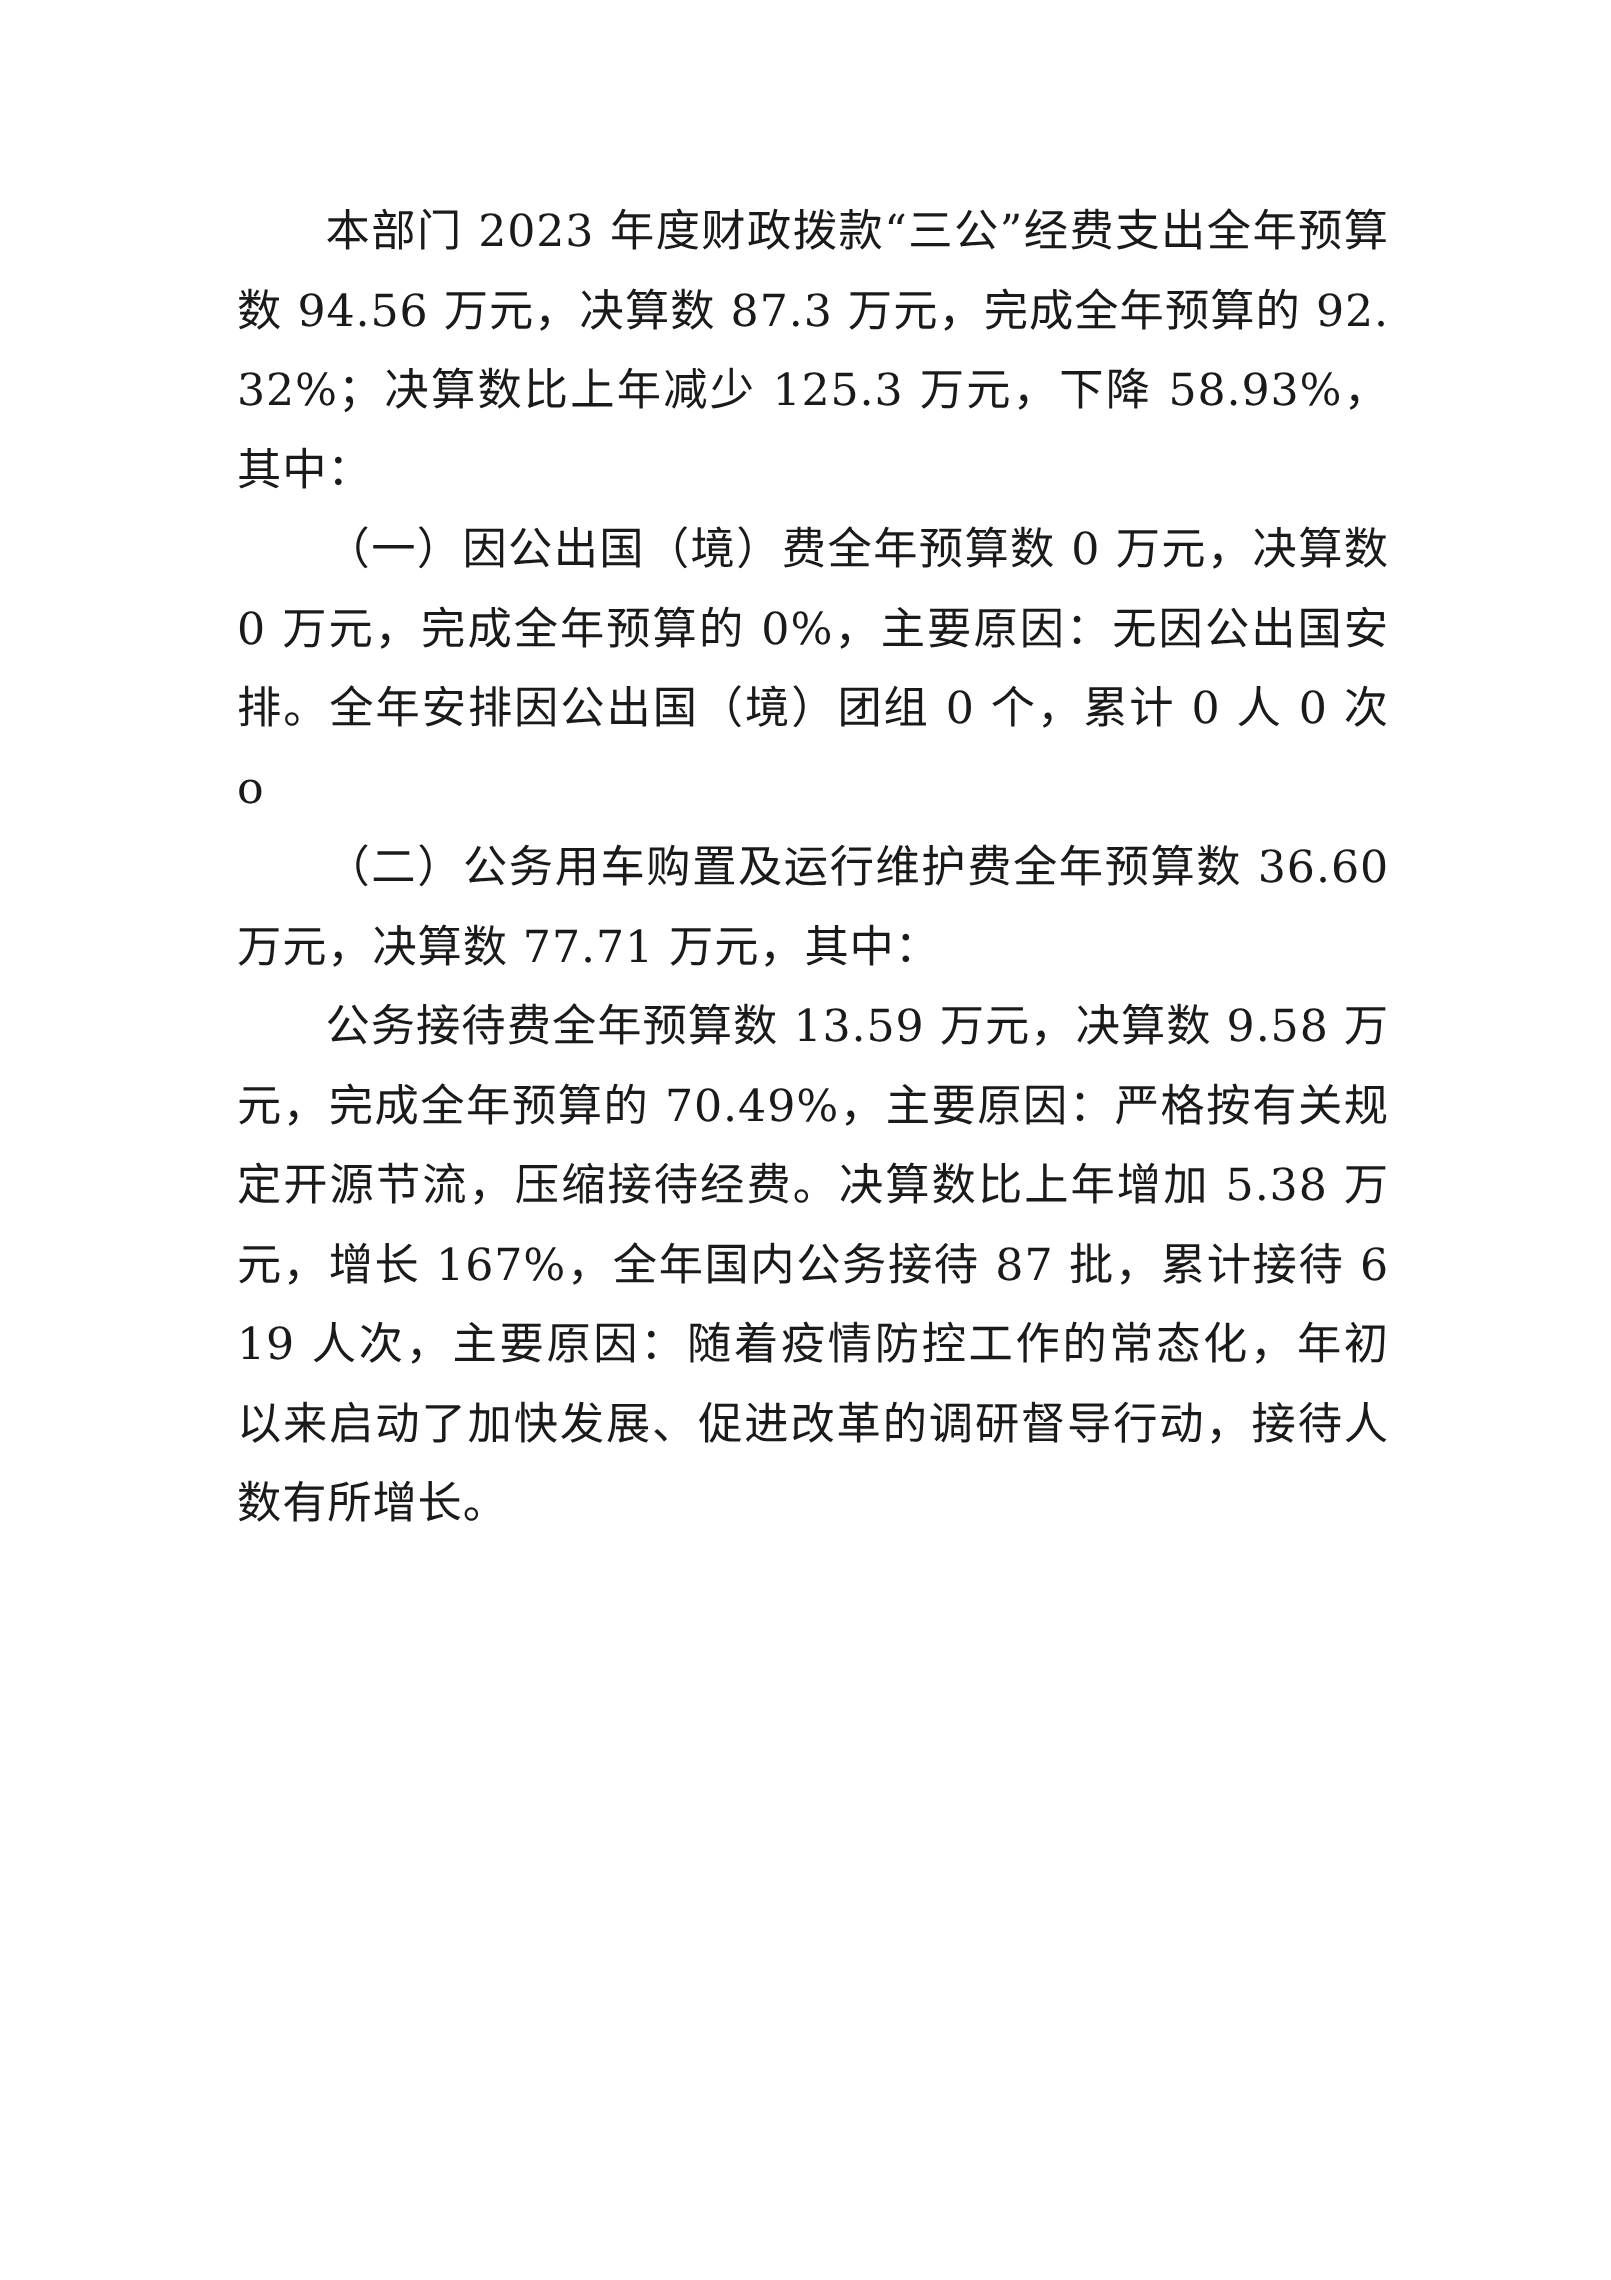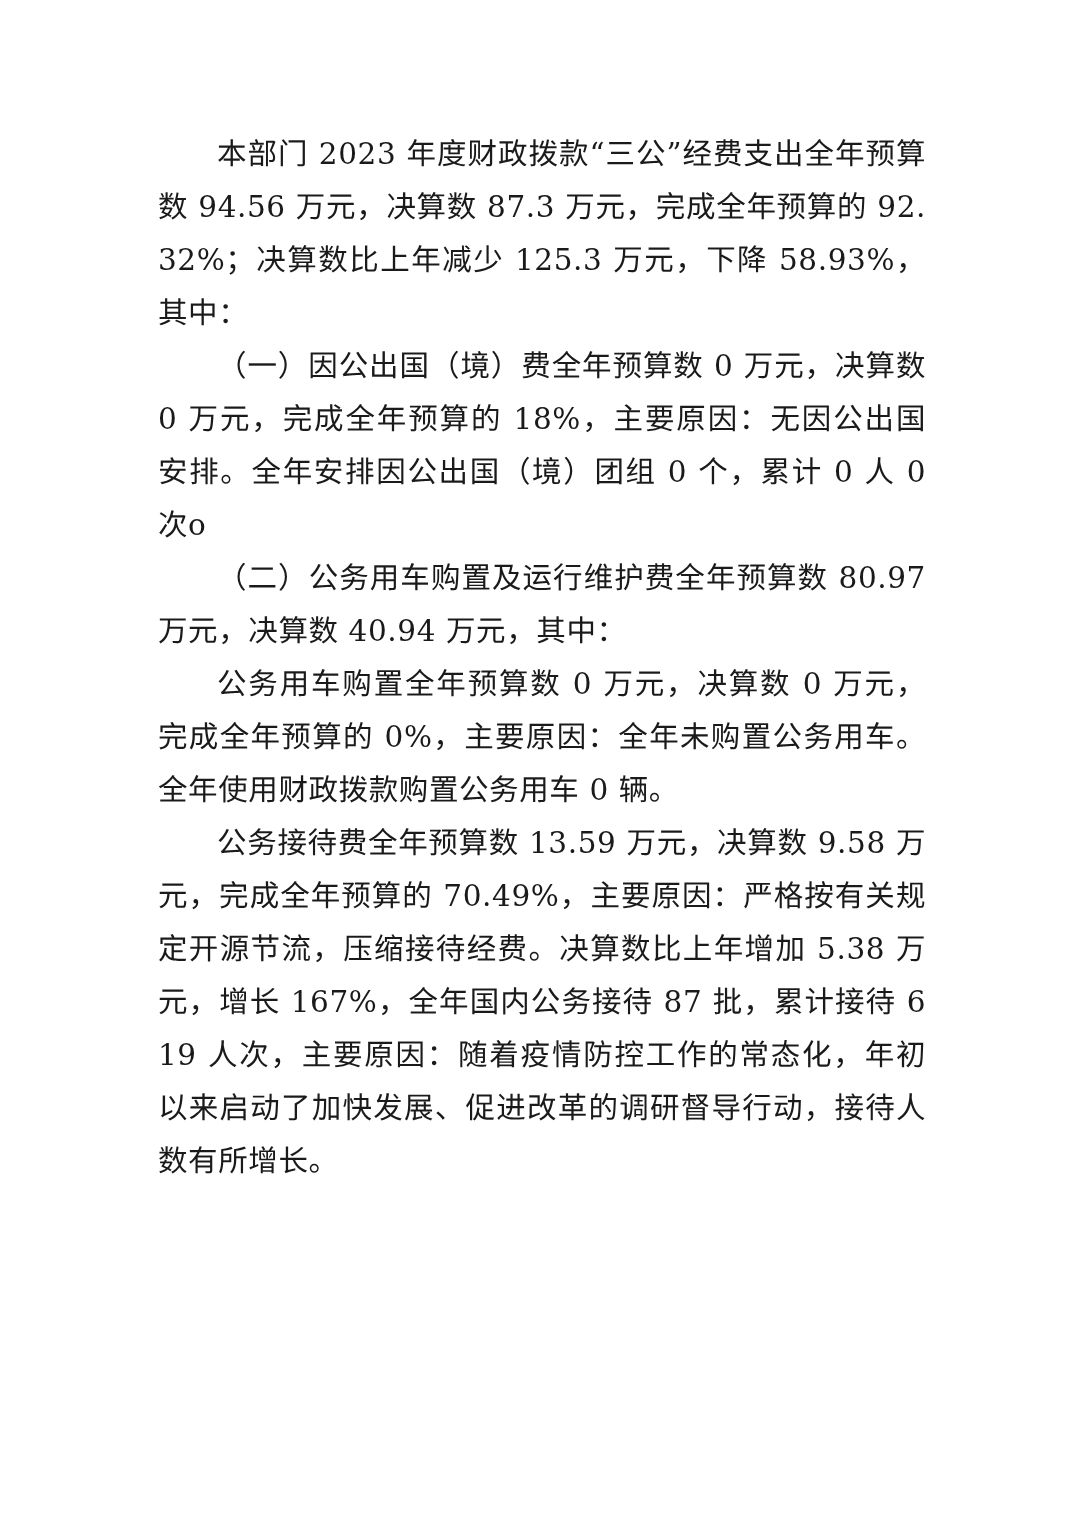--- a/index.html
+++ b/index.html
@@ -33,18 +33,17 @@
     letter-spacing: 0.6px;
     word-break: break-all;
   }
 </style>
 </head>
 <body>
 
 <div class="page">
   <div class="doc-body">
     <p class="para">本部门 2023 年度财政拨款“三公”经费支出全年预算数 94.56 万元，决算数 87.3 万元，完成全年预算的 92.32%；决算数比上年减少 125.3 万元，下降 58.93%，其中：</p>
-    <p class="para">（一）因公出国（境）费全年预算数 0 万元，决算数 0 万元，完成全年预算的 18%，主要原因：无因公出国安排。全年安排因公出国（境）团组 0 个，累计 0 人 0 次o</p>
-    <p class="para">（二）公务用车购置及运行维护费全年预算数 80.97 万元，决算数 40.94 万元，其中：</p>
-    <p class="para">公务用车购置全年预算数 0 万元，决算数 0 万元，完成全年预算的 0%，主要原因：全年未购置公务用车。全年使用财政拨款购置公务用车 0 辆。</p>
+    <p class="para">（一）因公出国（境）费全年预算数 0 万元，决算数 0 万元，完成全年预算的 0%，主要原因：无因公出国安排。全年安排因公出国（境）团组 0 个，累计 0 人 0 次o</p>
+    <p class="para">（二）公务用车购置及运行维护费全年预算数 36.60 万元，决算数 77.71 万元，其中：</p>
     <p class="para">公务接待费全年预算数 13.59 万元，决算数 9.58 万元，完成全年预算的 70.49%，主要原因：严格按有关规定开源节流，压缩接待经费。决算数比上年增加 5.38 万元，增长 167%，全年国内公务接待 87 批，累计接待 619 人次，主要原因：随着疫情防控工作的常态化，年初以来启动了加快发展、促进改革的调研督导行动，接待人数有所增长。</p>
   </div>
 </div>
 
 </body></html>

